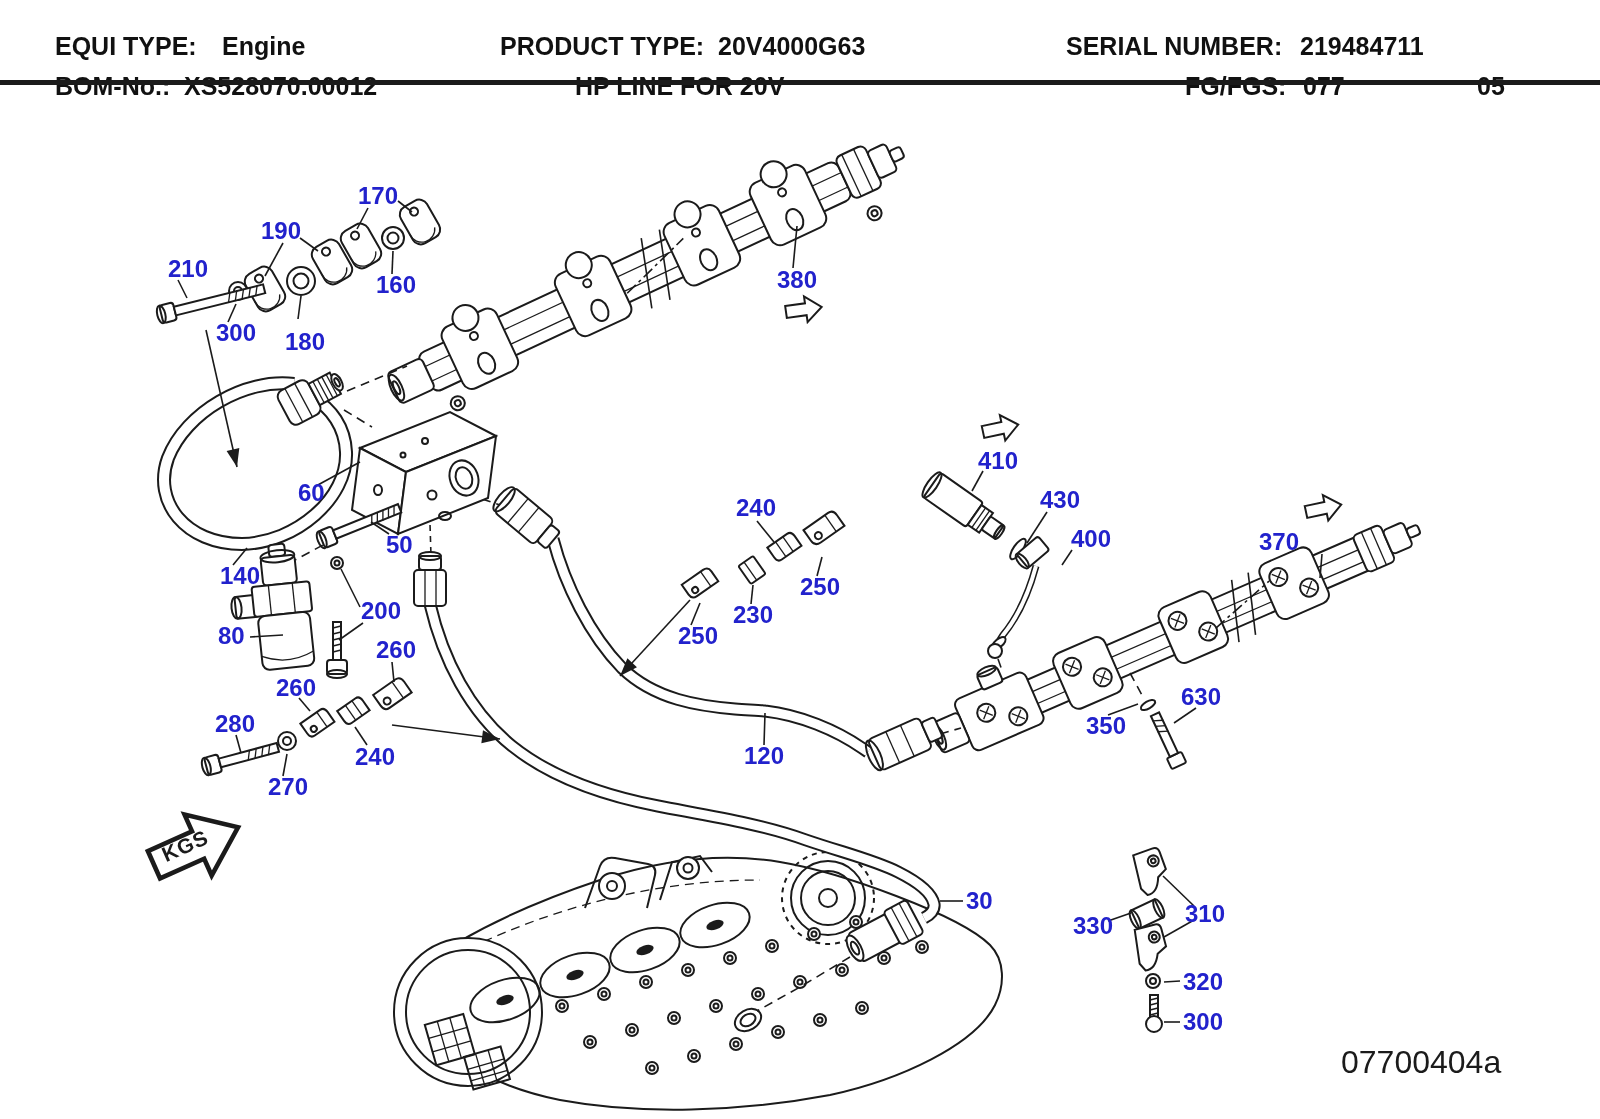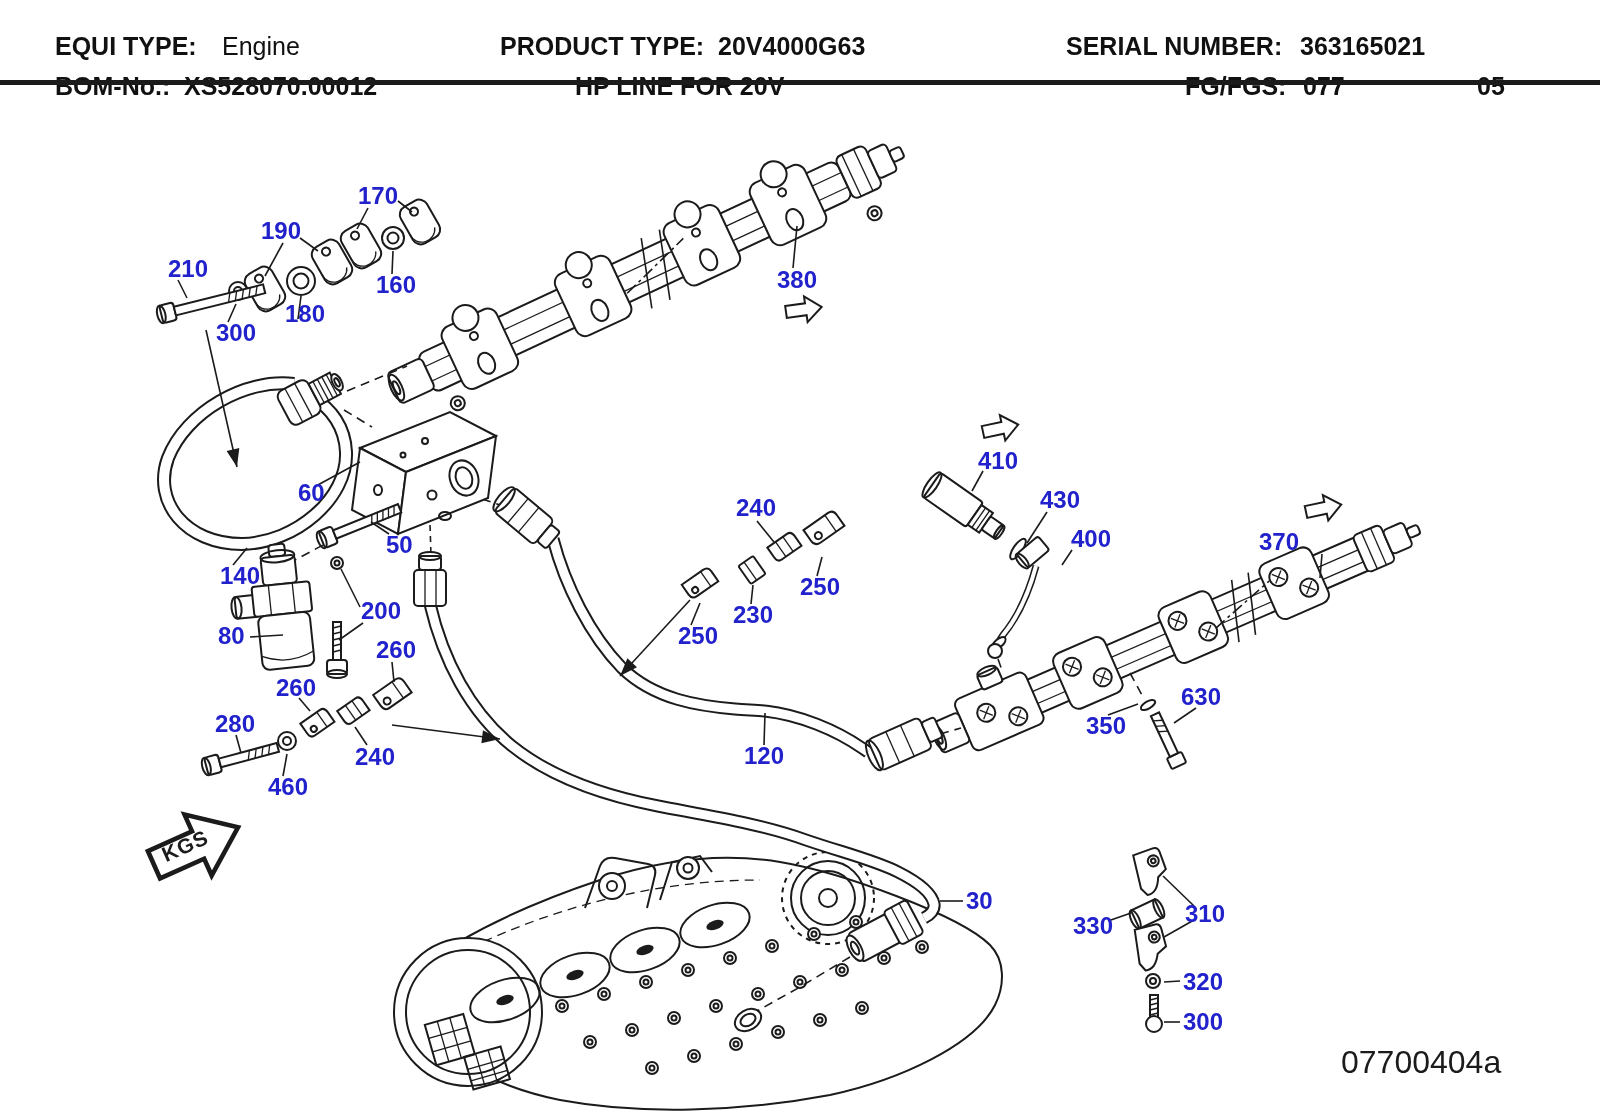--- a/index.html
+++ b/index.html
@@ -1,19 +1,19 @@
 <!DOCTYPE html>
 <html><head>
 <meta charset="utf-8">
 <style>
   html,body{margin:0;padding:0;background:#fff;}
   .stage{position:relative;width:1600px;height:1119px;background:#fff;overflow:hidden;
          font-family:"Liberation Sans", sans-serif;color:#111;}
   .hdr{position:absolute;font-size:25px;font-weight:bold;white-space:nowrap;color:#111;margin-top:24px;}
-  .hdr.normal{font-weight:normal;}
+  .hdr.normal{font-weight:bold;}
   .rule{position:absolute;left:0;top:80px;width:1600px;height:5px;background:#1b1b1b;}
   .plabel{position:absolute;font-size:24px;font-weight:bold;color:#2222cc;white-space:nowrap;}
   .kgs-text{position:absolute;left:161px;top:834px;font-size:21px;font-weight:bold;color:#1b1b1b;
             transform:rotate(-24deg);letter-spacing:1px;}
   .drawno{position:absolute;left:1341px;top:1044px;font-size:32px;color:#1b1b1b;}
   svg .ln{stroke:#1b1b1b;stroke-width:1.6;fill:none;}
   svg .sh{fill:#fff;stroke:#1b1b1b;stroke-width:2;}
   svg .shn{fill:none;stroke:#1b1b1b;stroke-width:2;}
   svg .thin{fill:none;stroke:#1b1b1b;stroke-width:1.3;}
   svg .dash{stroke-dasharray:9 6;}
@@ -29,21 +29,21 @@
 </head>
 <body>
 
 <div class="stage">
 
   <div class="hdr" style="left:55px;top:8px">EQUI TYPE:</div>
   <div class="hdr normal" style="left:222px;top:8px">Engine</div>
   <div class="hdr" style="left:500px;top:8px">PRODUCT TYPE:</div>
   <div class="hdr" style="left:718px;top:8px">20V4000G63</div>
   <div class="hdr" style="left:1066px;top:8px">SERIAL NUMBER:</div>
-  <div class="hdr" style="left:1300px;top:8px">363165021</div>
+  <div class="hdr" style="left:1300px;top:8px">219484711</div>
 
   <div class="hdr" style="left:55px;top:48px">BOM-No.:</div>
   <div class="hdr" style="left:184px;top:48px">XS528070.00012</div>
   <div class="hdr" style="left:575px;top:48px">HP LINE FOR 20V</div>
   <div class="hdr" style="left:1185px;top:48px">FG/FGS:</div>
   <div class="hdr" style="left:1303px;top:48px">077</div>
   <div class="hdr" style="left:1477px;top:48px">05</div>
   <div class="rule"></div>
 
   <svg width="1600" height="1119" viewBox="0 0 1600 1119" style="position:absolute;left:0;top:0">
@@ -622,33 +622,33 @@
 
     <g transform="translate(196,846) rotate(-24) scale(1.15)">
       <path d="M-40,-13 L2,-13 L2,-29 L40,0 L2,29 L2,13 L-40,13 Z" fill="#fff" stroke="#1b1b1b" stroke-width="4"></path>
     </g>
   </svg>
 
   <div class="plabel" style="left:168px;top:255px">210</div>
   <div class="plabel" style="left:261px;top:217px">190</div>
   <div class="plabel" style="left:358px;top:182px">170</div>
   <div class="plabel" style="left:216px;top:319px">300</div>
-  <div class="plabel" style="left:285px;top:300px">180</div>
+  <div class="plabel" style="left:285px;top:328px">180</div>
   <div class="plabel" style="left:376px;top:271px">160</div>
   <div class="plabel" style="left:777px;top:266px">380</div>
   <div class="plabel" style="left:298px;top:479px">60</div>
   <div class="plabel" style="left:386px;top:531px">50</div>
   <div class="plabel" style="left:220px;top:562px">140</div>
   <div class="plabel" style="left:218px;top:622px">80</div>
   <div class="plabel" style="left:361px;top:597px">200</div>
   <div class="plabel" style="left:376px;top:636px">260</div>
   <div class="plabel" style="left:276px;top:674px">260</div>
   <div class="plabel" style="left:215px;top:710px">280</div>
   <div class="plabel" style="left:355px;top:743px">240</div>
-  <div class="plabel" style="left:268px;top:773px">460</div>
+  <div class="plabel" style="left:268px;top:773px">270</div>
   <div class="plabel" style="left:736px;top:494px">240</div>
   <div class="plabel" style="left:733px;top:601px">230</div>
   <div class="plabel" style="left:678px;top:622px">250</div>
   <div class="plabel" style="left:800px;top:573px">250</div>
   <div class="plabel" style="left:744px;top:742px">120</div>
   <div class="plabel" style="left:966px;top:887px">30</div>
   <div class="plabel" style="left:978px;top:447px">410</div>
   <div class="plabel" style="left:1040px;top:486px">430</div>
   <div class="plabel" style="left:1071px;top:525px">400</div>
   <div class="plabel" style="left:1259px;top:528px">370</div>

